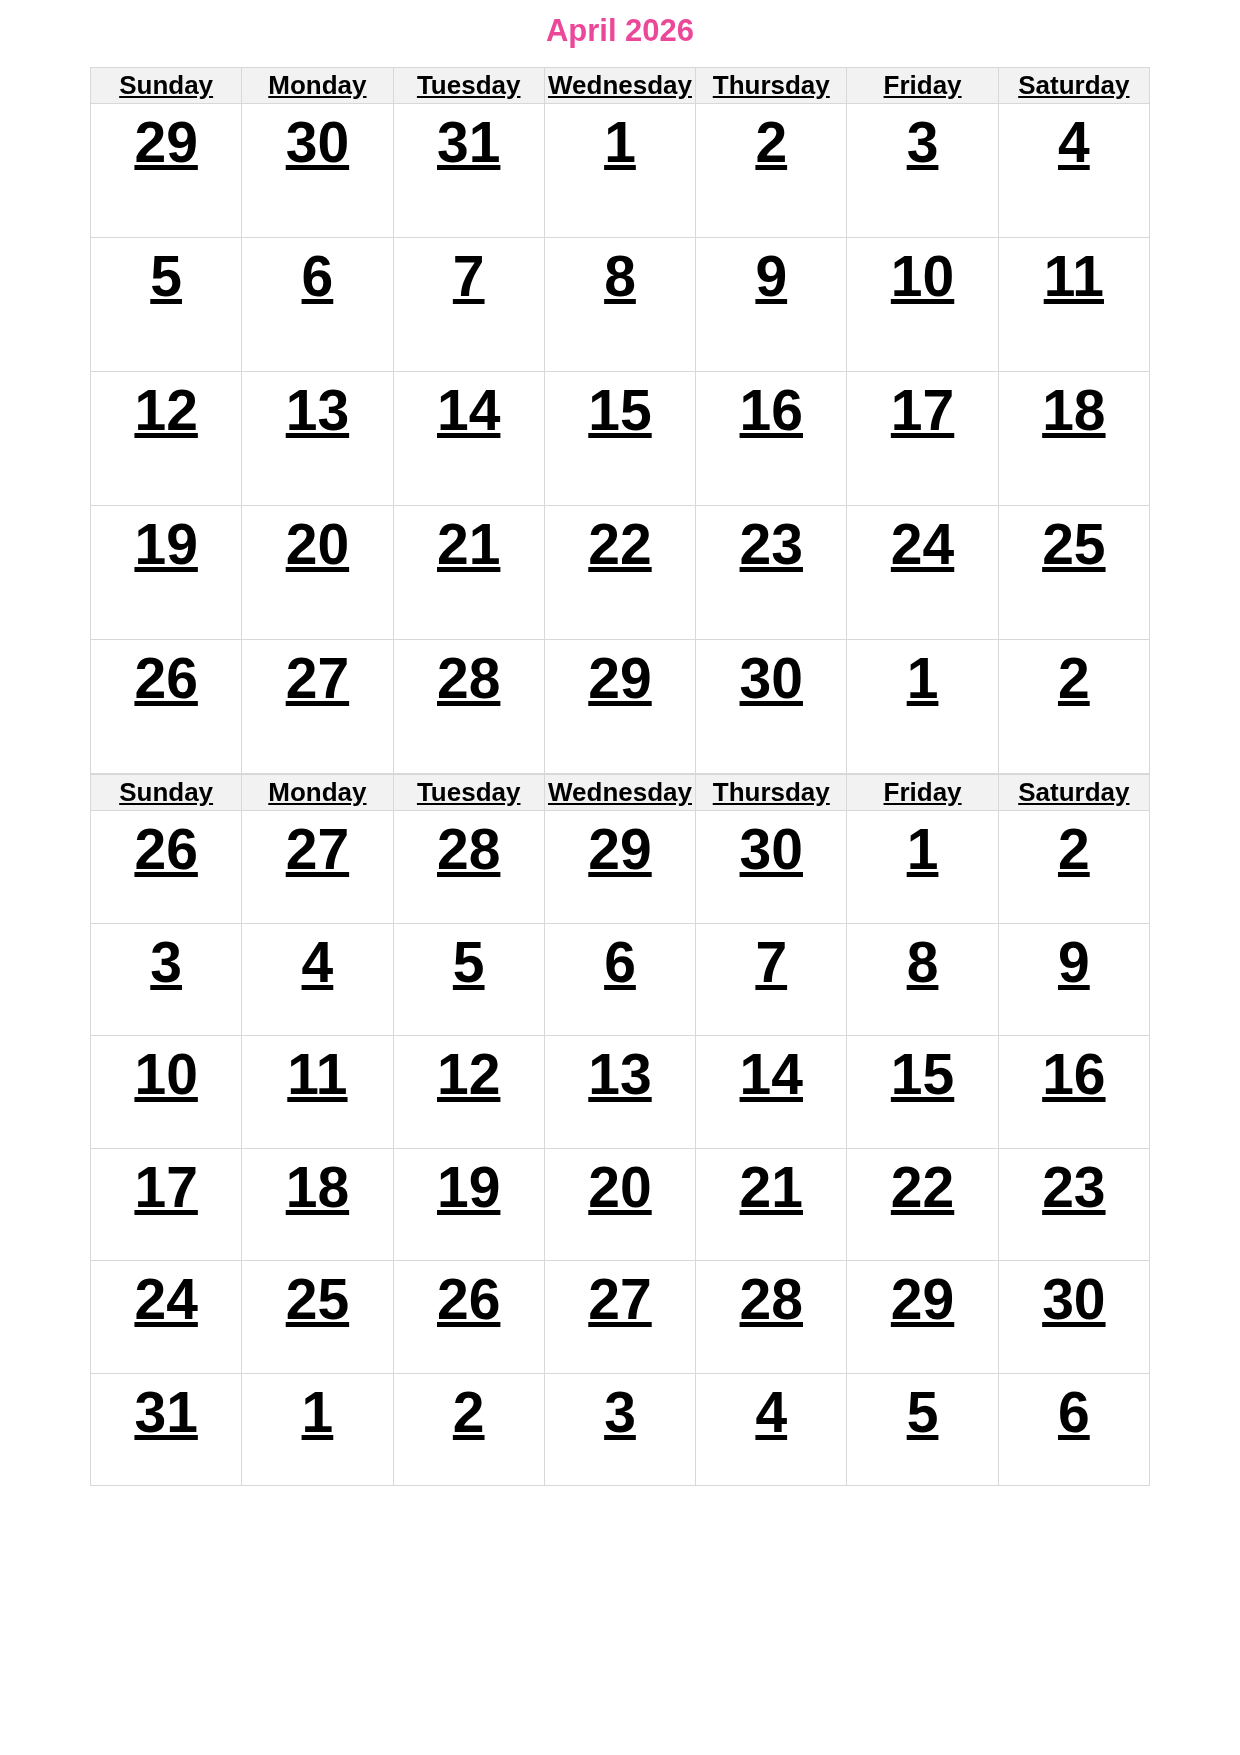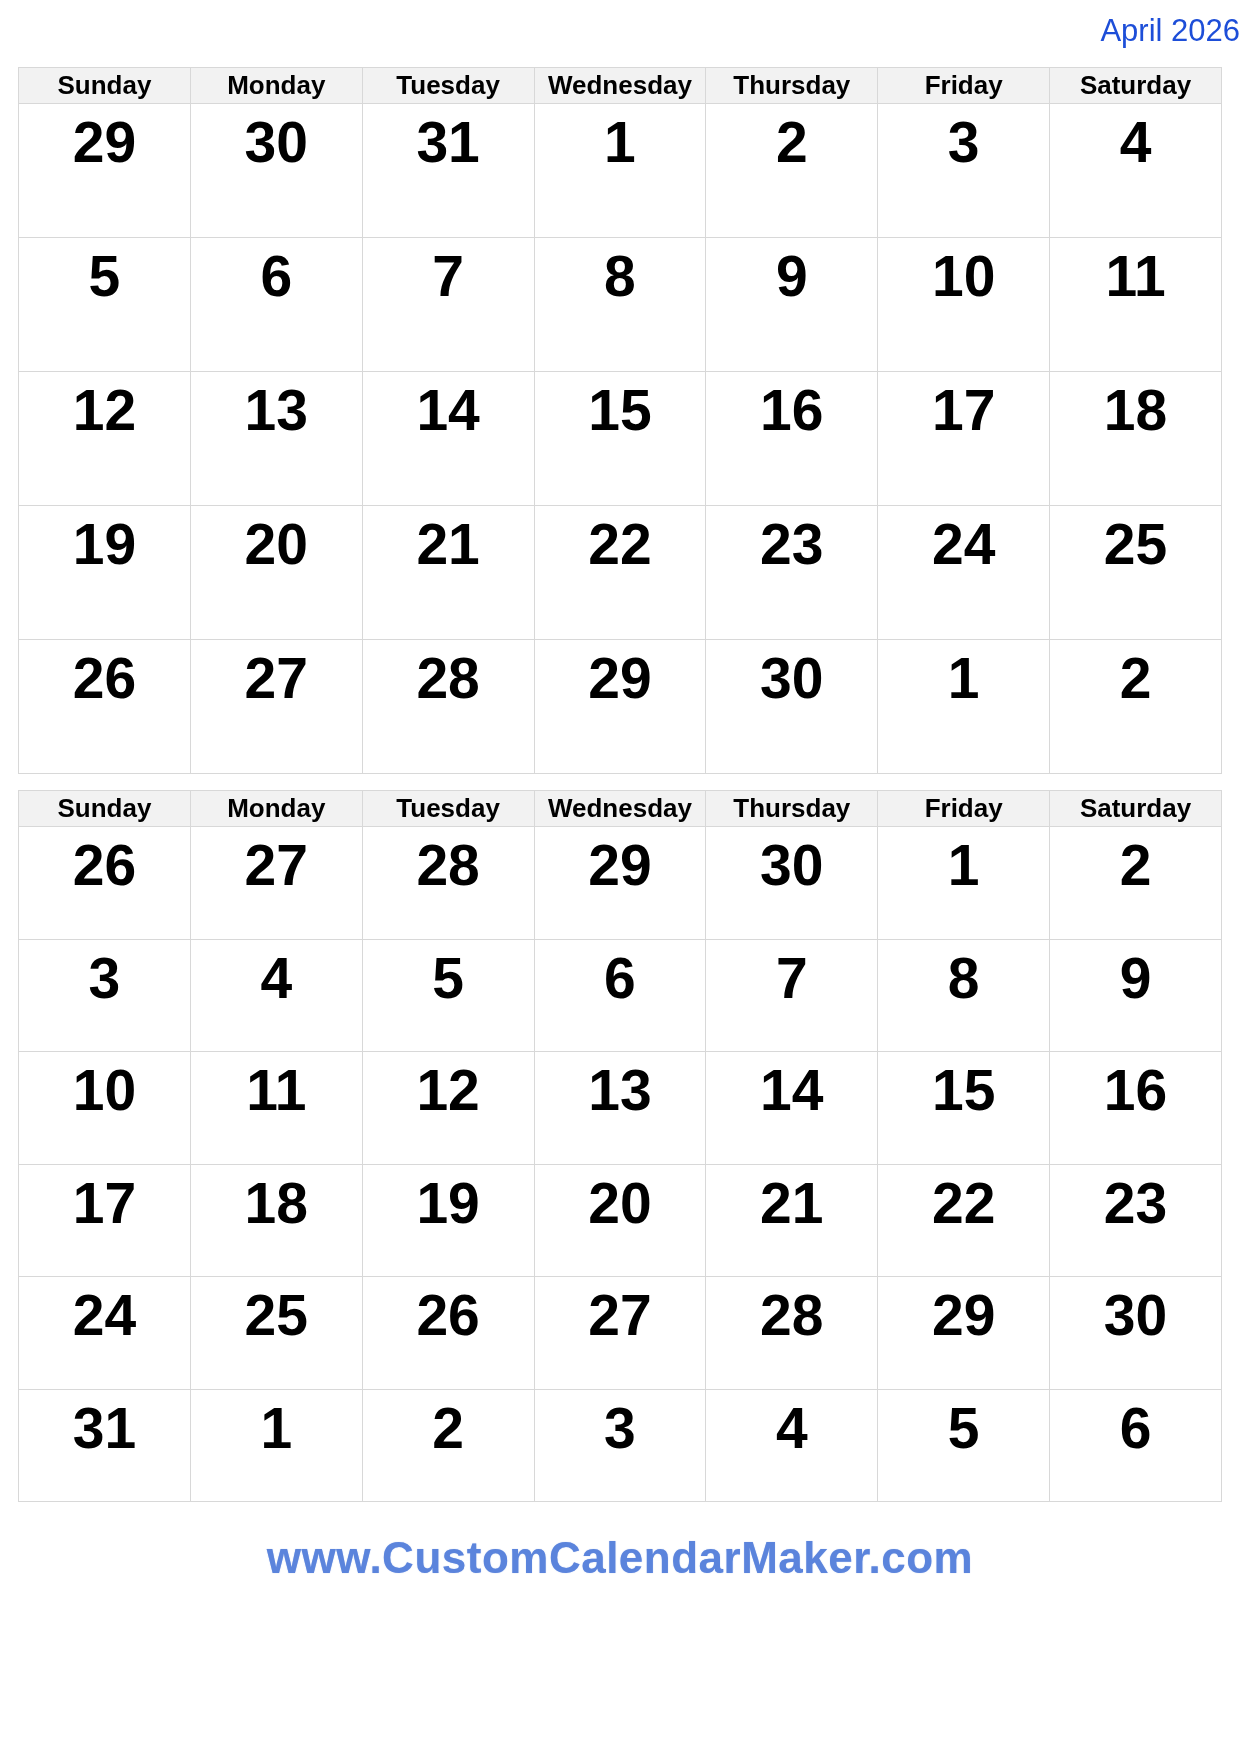--- a/index.html
+++ b/index.html
@@ -10,34 +10,35 @@
   }
   .sheet {
     width: 1240px;
     height: 1755px;
     background: #ffffff;
     overflow: hidden;
     position: relative;
   }
   .month-title {
     margin: 0;
-    text-align: right;
+    text-align: center;
     font-size: 31px;
     line-height: 36px;
-    font-weight: 400;
-    color: #1d4ed8;
+    font-weight: 700;
+    color: #ec4899;
   }
   #month-april .month-title { margin: 13px 0 18px 0; }
   #month-may   .month-title { margin: 20px 0 3px 0; }
 
   table.cal {
-    width: 1204px;
-    margin: 16px auto;
+    width: 1060px;
+    margin: 0 auto;
     border-collapse: collapse;
     table-layout: fixed;
+    text-decoration: underline;
   }
   table.cal th {
     box-sizing: border-box;
     height: 36px;
     padding: 0;
     background: #f2f2f2;
     border: 1px solid #d8d8d8;
     font-size: 26px;
     font-weight: 700;
     color: #000000;
@@ -208,15 +209,14 @@
             <td class="muted">2</td>
             <td class="muted">3</td>
             <td class="muted">4</td>
             <td class="muted">5</td>
             <td class="weekend muted">6</td>
           </tr>
         </tbody>
       </table>
   </section>
 
-  <div class="footer">www.CustomCalendarMaker.com</div>
 
 </div>
 
 </body></html>

